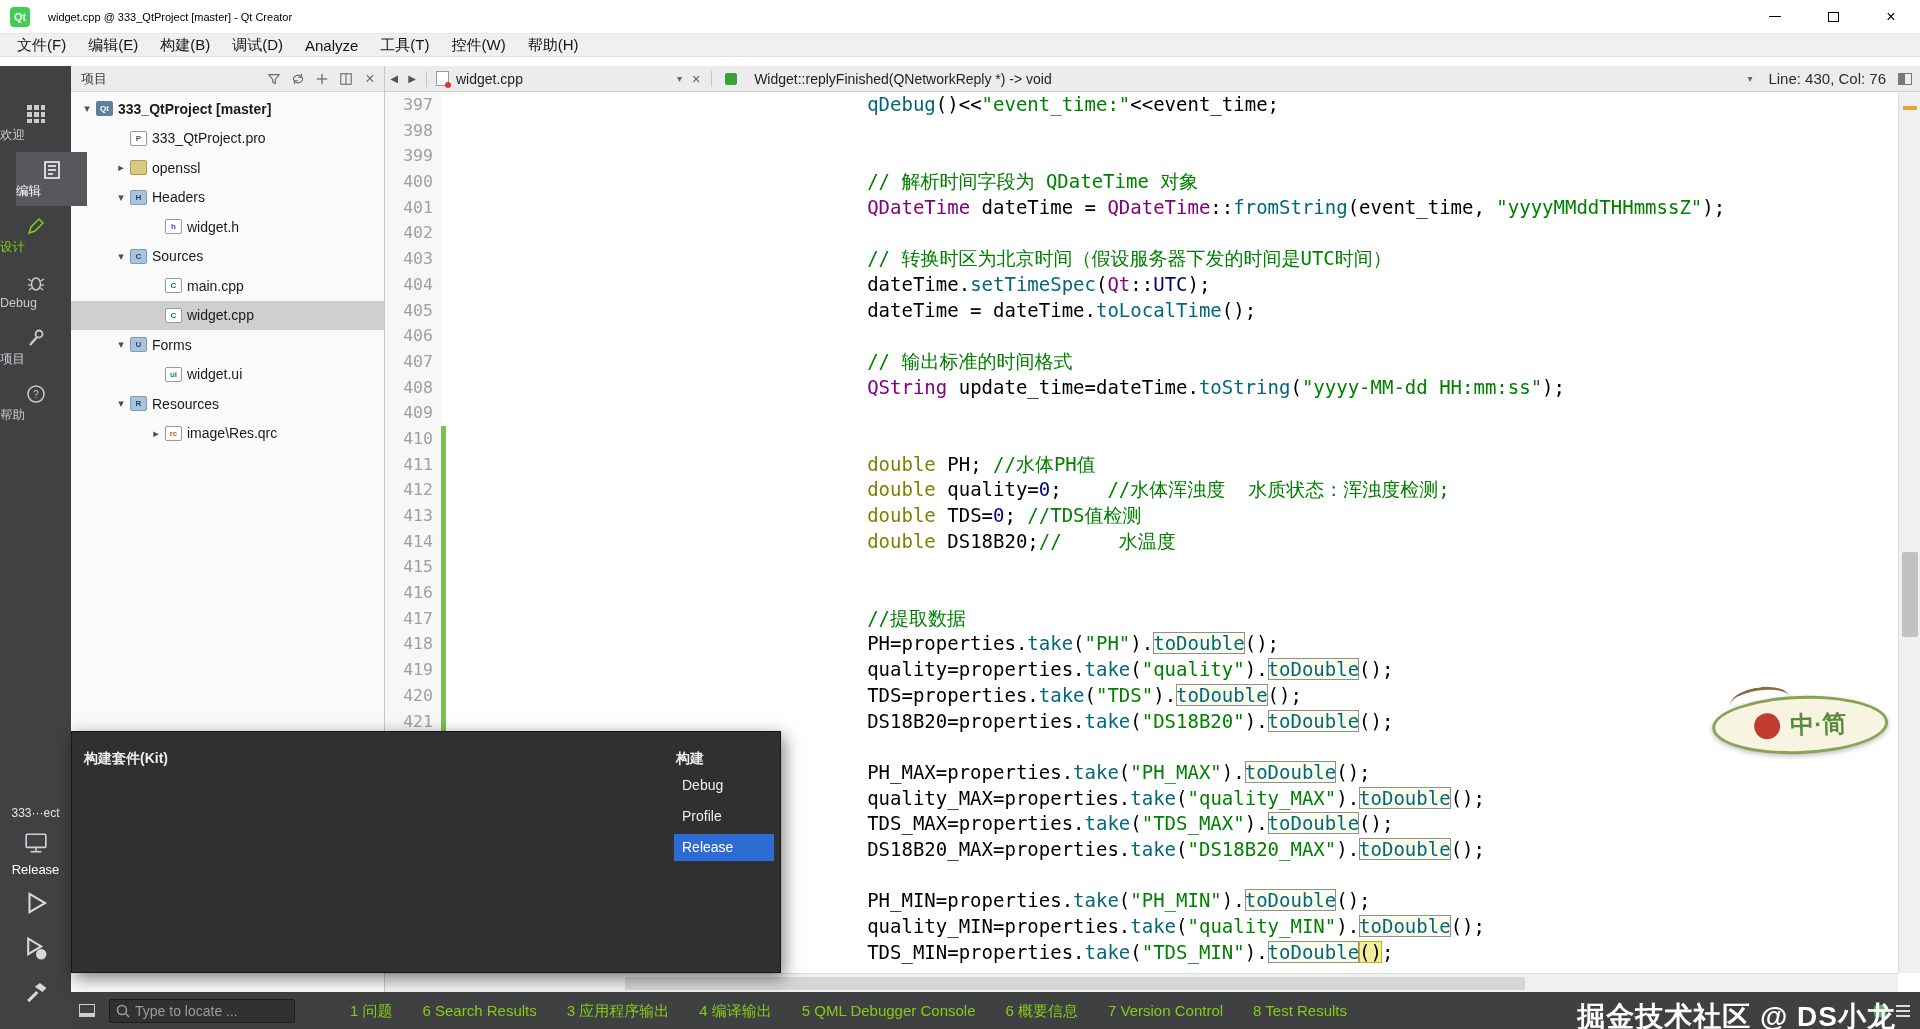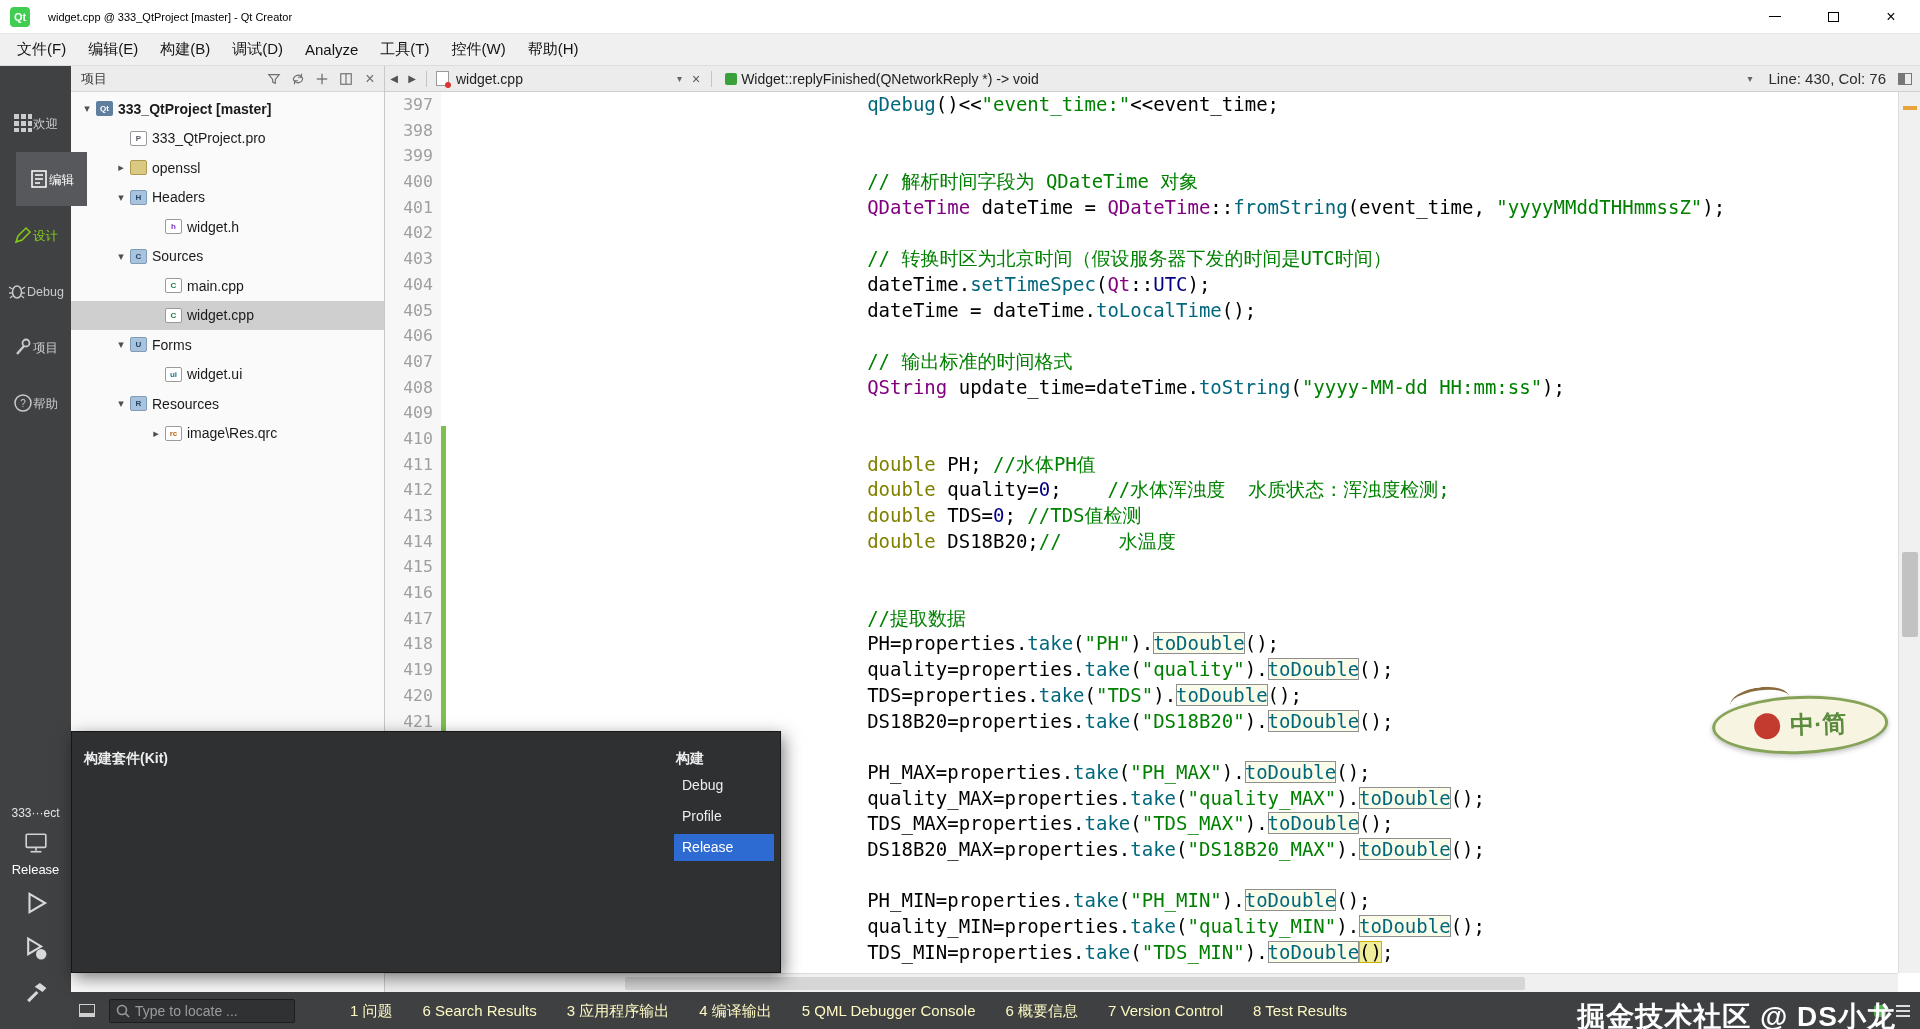--- a/index.html
+++ b/index.html
@@ -11,26 +11,26 @@
   #titlebar{left:0;top:0;width:1920px;height:34px;background:#ffffff;display:flex;align-items:center;border-bottom:1px solid #e6e6e6}
   .qt-logo{width:20px;height:20px;margin-left:10px;background:#41cd52;border-radius:4px;color:#fff;font-weight:bold;font-size:11px;display:flex;align-items:center;justify-content:center}
   #title-text{margin-left:18px;font-size:11px;color:#000}
   #win-controls{margin-left:auto;display:flex;height:34px}
   .win-btn{width:58px;height:34px;display:flex;align-items:center;justify-content:center;color:#000}
   .mini-glyph{width:12px;height:1px;background:#000}
   .max-glyph{width:11px;height:10px;border:1px solid #000}
   .close-glyph{font-size:16px;line-height:16px}
 
   
-  #menubar{left:0;top:34px;width:1920px;height:32px;background:#f0f0f0;display:flex;align-items:center;padding-left:6px;border-bottom:1px solid #dcdcdc}
+  #menubar{left:0;top:34px;width:1920px;height:23px;background:#f0f0f0;display:flex;align-items:center;padding-left:6px;border-bottom:1px solid #dcdcdc}
   .menu-item{padding:6px 11px;font-size:15px;color:#141414}
 
   
   #modebar{left:0;top:66px;width:71px;height:963px;background:#3f4143;z-index:25}
-  .mode-item{position:absolute;left:0;width:71px;height:54px;display:flex;align-items:center;justify-content:center;color:#c9cbcd}
+  .mode-item{position:absolute;left:0;width:71px;height:54px;display:flex;flex-direction:column;justify-content:center;color:#c9cbcd}
   .mode-item.sel{background:#56585b;color:#fff}
   .mode-item.dis{color:#84cc16}
   .mode-icon{height:22px;display:flex;align-items:center;justify-content:center}
   .mode-label{font-size:12.5px;margin-top:2px}
   .kitsel{position:absolute;left:0;width:71px;display:flex;justify-content:center;color:#e3e5e7}
   #kit-project-label{top:740px;font-size:12px}
   #kit-target-icon{top:766px}
   #kit-build-label{top:796px;font-size:13px;color:#fff}
   #run-button{top:822px}
   #debug-run-button{top:868px}
@@ -62,21 +62,21 @@
   #tabbar{height:26px;background:#ececec;border-bottom:1px solid #cfcfcf;display:flex;align-items:center;font-size:14px;color:#222}
   .navbtn{width:18px;text-align:center;color:#555;font-size:10px}
   .vsep{width:1px;height:16px;background:#c4c4c4;margin:0 5px}
   .tabdoc{width:13px;height:15px;background:#fff;border:1px solid #9a9a9a;position:relative;margin-left:4px}
   .tabdoc::after{content:"";position:absolute;right:-3px;bottom:-3px;width:6px;height:6px;border-radius:50%;background:#d33}
   #tab-file{margin-left:7px}
   #tab-combo-space{width:150px}
   .dd{color:#666;font-size:10px;padding:0 4px}
   .xbtn{color:#555;font-size:14px;padding:0 6px}
   .method-icon{width:12px;height:12px;background:#3aa13a;border-radius:2px;margin-left:8px}
-  #tab-symbol{margin-left:4px;color:#1e1e1e}
+  #tab-symbol{margin-left:17px;color:#1e1e1e}
   #tab-right{margin-left:auto;display:flex;align-items:center}
   #cursor-pos{margin:0 12px;color:#2c2c2c;font-size:15px}
   .split-icon{width:14px;height:12px;border:1px solid #777;border-left:7px solid #777;margin-right:8px}
 
   #codewrap{position:absolute;left:0;top:26px;width:1513px;height:881px;overflow:hidden;background:#fff;font-family:"DejaVu Sans Mono",monospace;font-size:19px;line-height:25.7px;white-space:pre}
   .line{display:flex;height:25.7px}
   .ln{width:56px;flex:none;text-align:right;color:#9f9f9f;font-size:16.5px;padding-right:8px;background:#f7f7f7}
   .chg{width:5px;flex:none}
   .chg.on{background:#7fbf4d}
   .ct{padding-left:78px;flex:1}
@@ -111,21 +111,21 @@
   .kp-row.sel{background:#56585b}
   .kp-row.bb{padding-left:8px}
   .kp-row.selb{background:#2d6bd2;color:#fff}
 
   
   #statusbar{left:71px;top:992px;width:1849px;height:37px;background:#3e4042;display:flex;align-items:center;z-index:20;color:#e8e8e8}
   #output-toggle{width:16px;height:13px;border:1px solid #cfcfcf;border-bottom:4px solid #cfcfcf;margin-left:8px}
   #locator{margin-left:14px;width:186px;height:24px;background:#2f3133;border:1px solid #1d1d1d;border-radius:2px;display:flex;align-items:center}
   #locator-text{color:#9b9b9b;font-size:14px;margin-left:4px}
   #panes{display:flex;margin-left:40px}
-  .pane-btn{padding:0 15px;font-size:15px;color:#fef9c3;line-height:37px;white-space:nowrap}
+  .pane-btn{padding:0 15px;font-size:15px;color:#84cc16;line-height:37px;white-space:nowrap}
   #sb-right{margin-left:auto;display:flex;align-items:center;gap:10px;margin-right:10px}
   #progress-dot{width:12px;height:12px;border-radius:3px;background:#53b156}
   #sb-menu{display:flex;flex-direction:column;gap:3px}
   #sb-menu span{width:14px;height:2px;background:#dcdcdc;display:block}
 
   
   #watermark{left:1560px;top:998px;width:350px;text-align:right;font-size:28px;font-weight:bold;color:#fff;z-index:40;pointer-events:none;letter-spacing:1px;padding-right:14px}
   #badge{left:1712px;top:688px;width:176px;height:66px;z-index:40;transform:rotate(-2deg)}
   #badge-oval{width:176px;height:58px;margin-top:8px;background:#f8f4e2;border:3px solid #86a457;border-radius:50%;display:flex;align-items:center;justify-content:center;gap:10px;box-shadow:0 2px 5px rgba(0,0,0,.25)}
   #badge-seal{width:26px;height:26px;border-radius:50%;background:#c23b2e}

